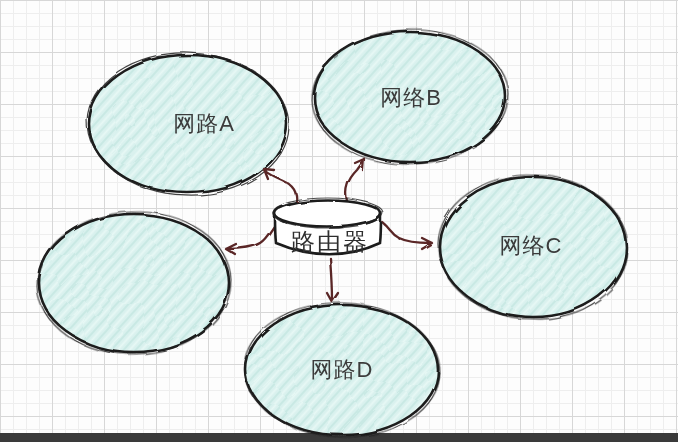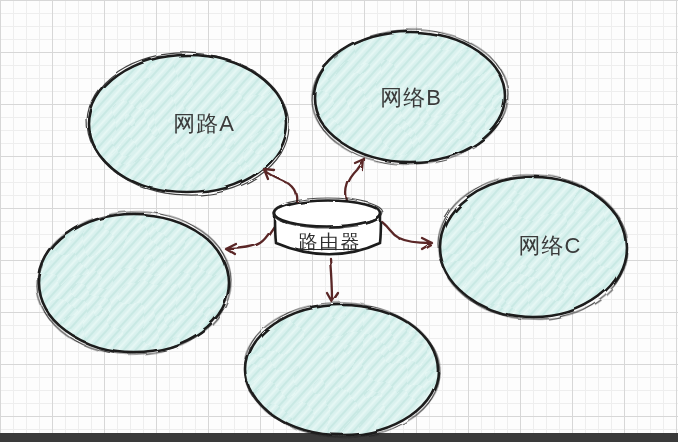--- a/index.html
+++ b/index.html
@@ -24,24 +24,23 @@
   .label{
     position:absolute;
     transform:translate(-50%,-50%);
     color:#3b3b3b;
     font-size:22px;
     letter-spacing:1px;
     white-space:nowrap;
     user-select:none;
   }
   .label.router{
-    font-size:19px;
+    font-size:24px;
     color:#2e2e2e;
     letter-spacing:2px;
-    text-decoration:underline;
   }
 </style>
 </head>
 <body>
 
 <div class="canvas">
 
   <div class="bottom-bar"></div>
 
   <svg class="diagram" width="678" height="442" viewBox="0 0 678 442">
@@ -89,16 +88,17 @@
       <path d="M 275 214 C 275 225 275 235 276 243 C 311 258 348 258 380 243 C 381 235 381 225 381 214 Z" fill="#ffffff" stroke="#1b1b1b" stroke-width="2.6"></path>
       <ellipse cx="328" cy="214" rx="53" ry="13.5" fill="#ffffff" stroke="#1b1b1b" stroke-width="2.6"></ellipse>
     </g>
     <g filter="url(#rough2)" stroke="#242424" stroke-width="1.1" fill="none" opacity="0.8">
       <ellipse cx="328" cy="213" rx="55" ry="15"></ellipse>
     </g>
   </svg>
 
   <div class="label" style="left:204px;top:124px">网路A</div>
   <div class="label" style="left:411px;top:98px">网络B</div>
-  <div class="label" style="left:550px;top:246px">网络C</div>
+  <div class="label" style="left:531px;top:246px">网络C</div>
+  <div class="label" style="left:342px;top:370px">网路D</div>
   <div class="label router" style="left:330px;top:242px">路由器</div>
 
 </div>
 
 </body></html>

